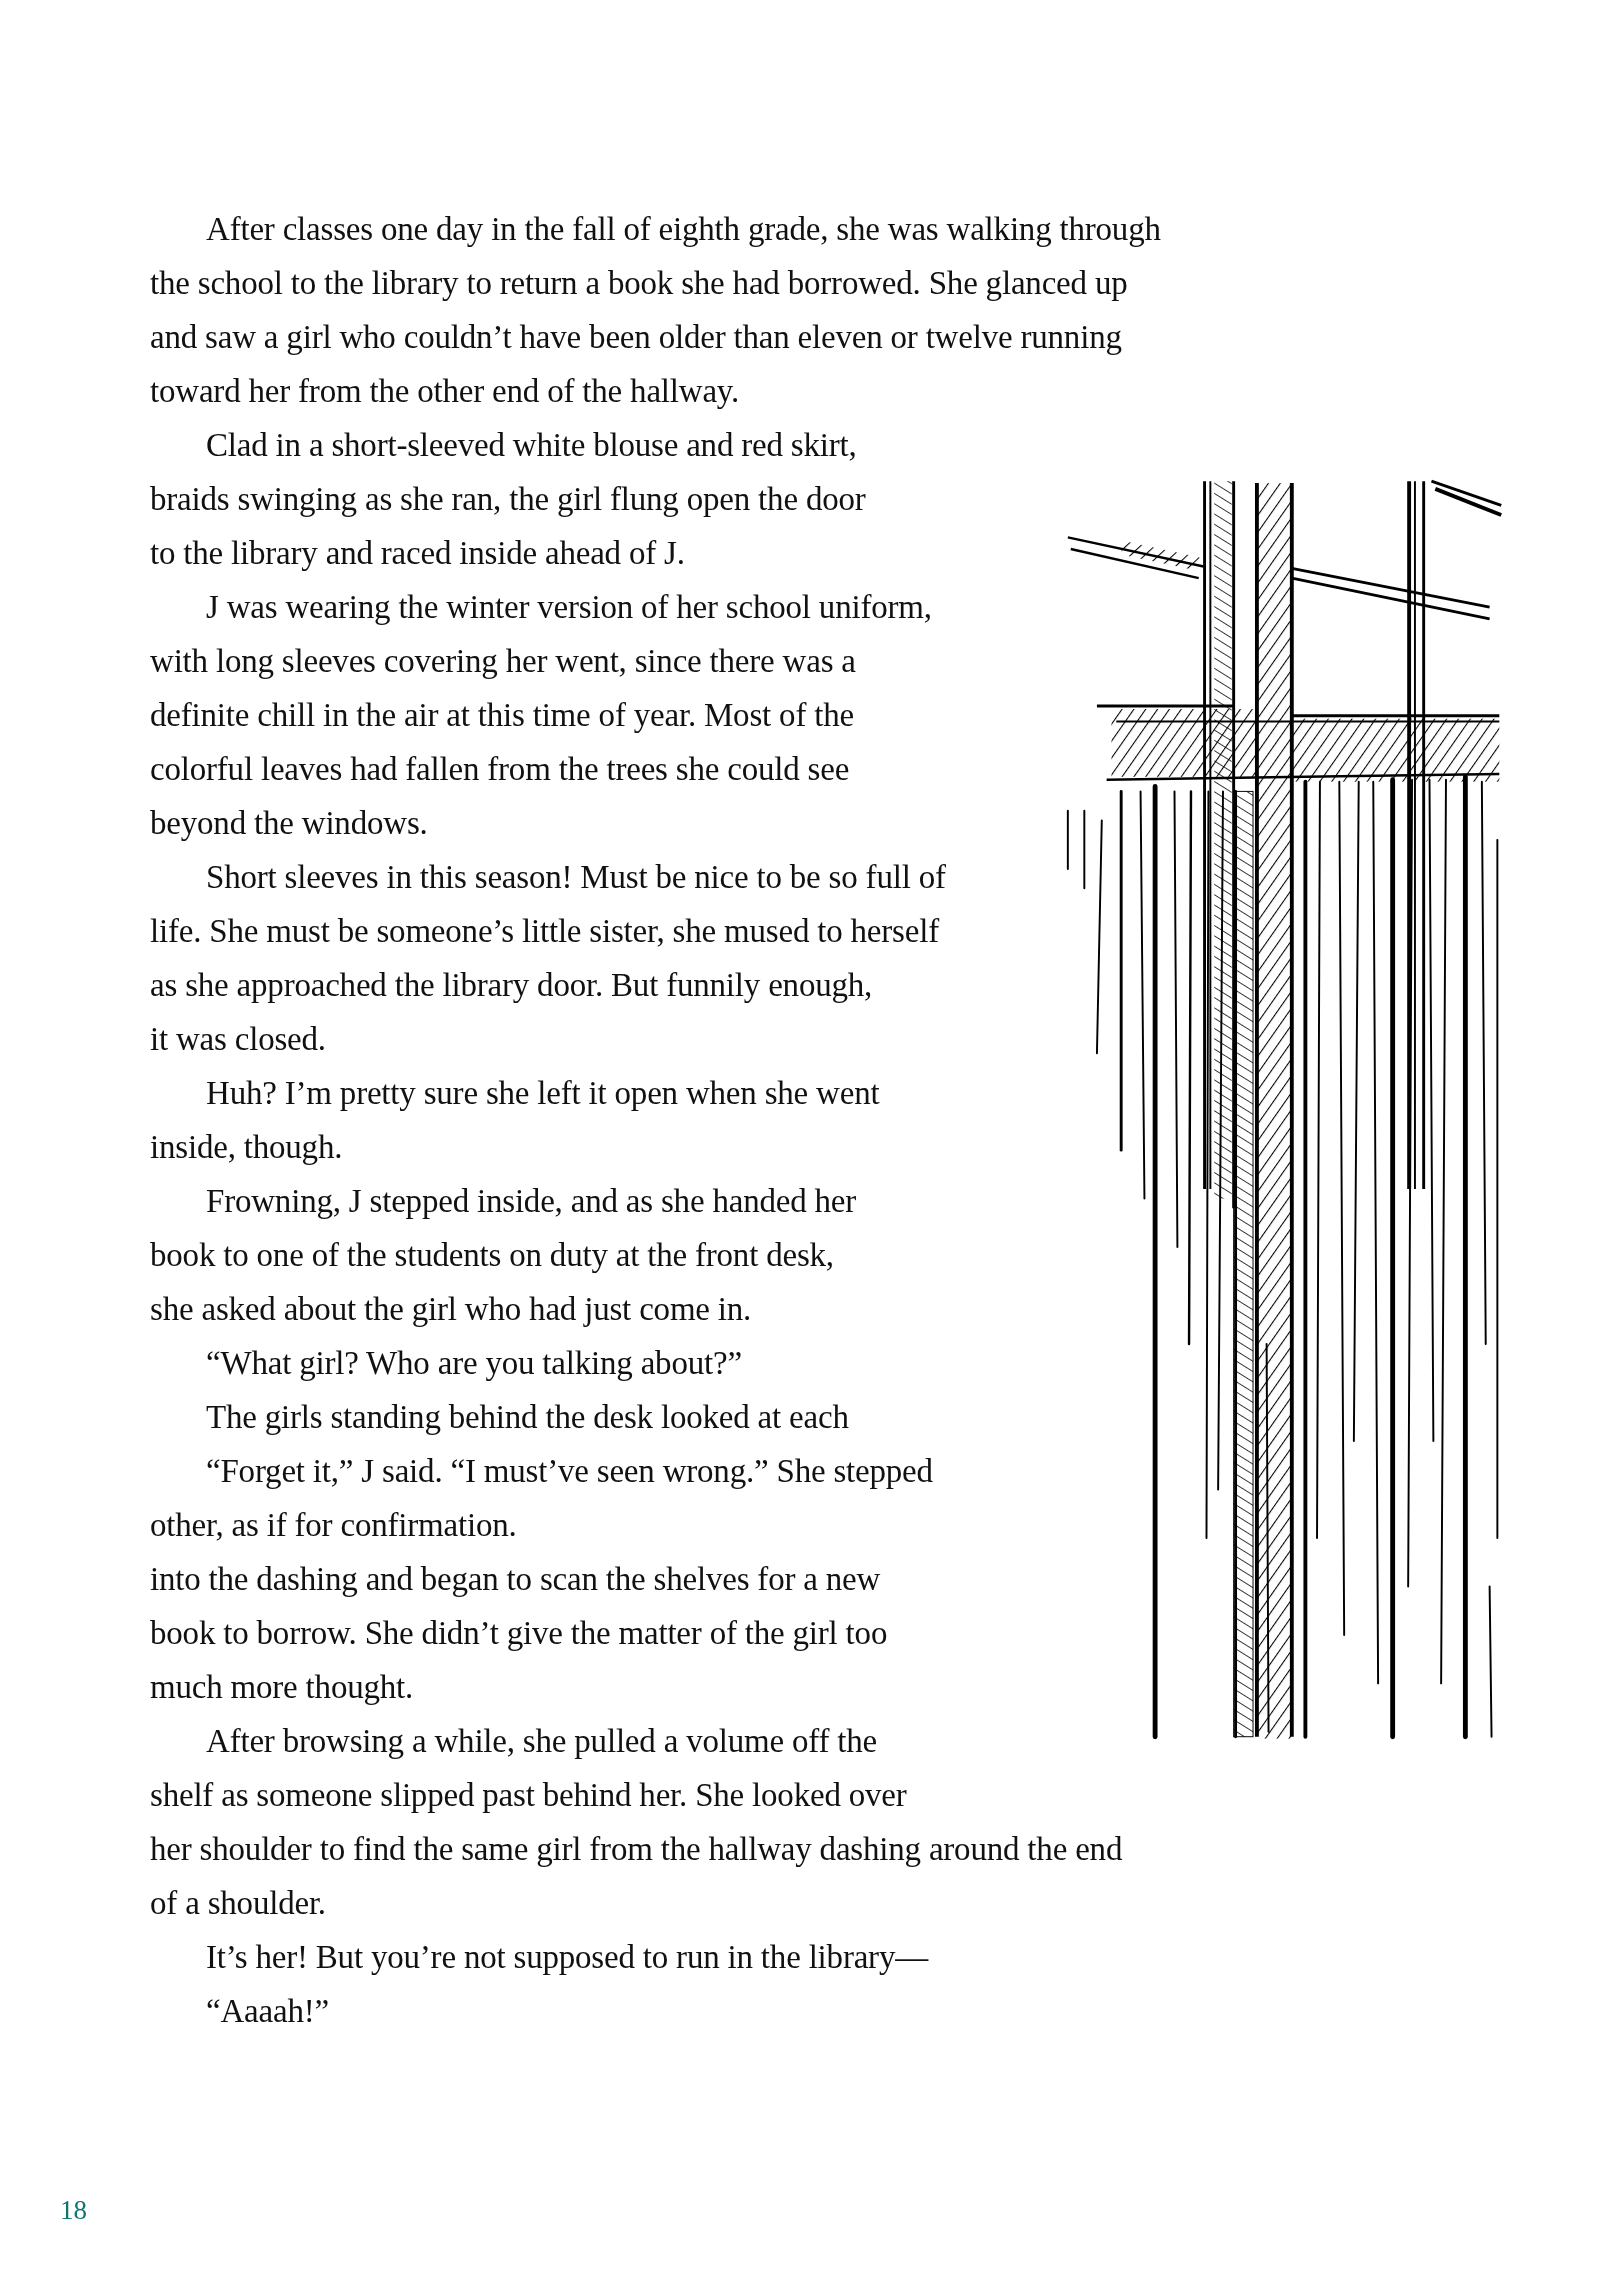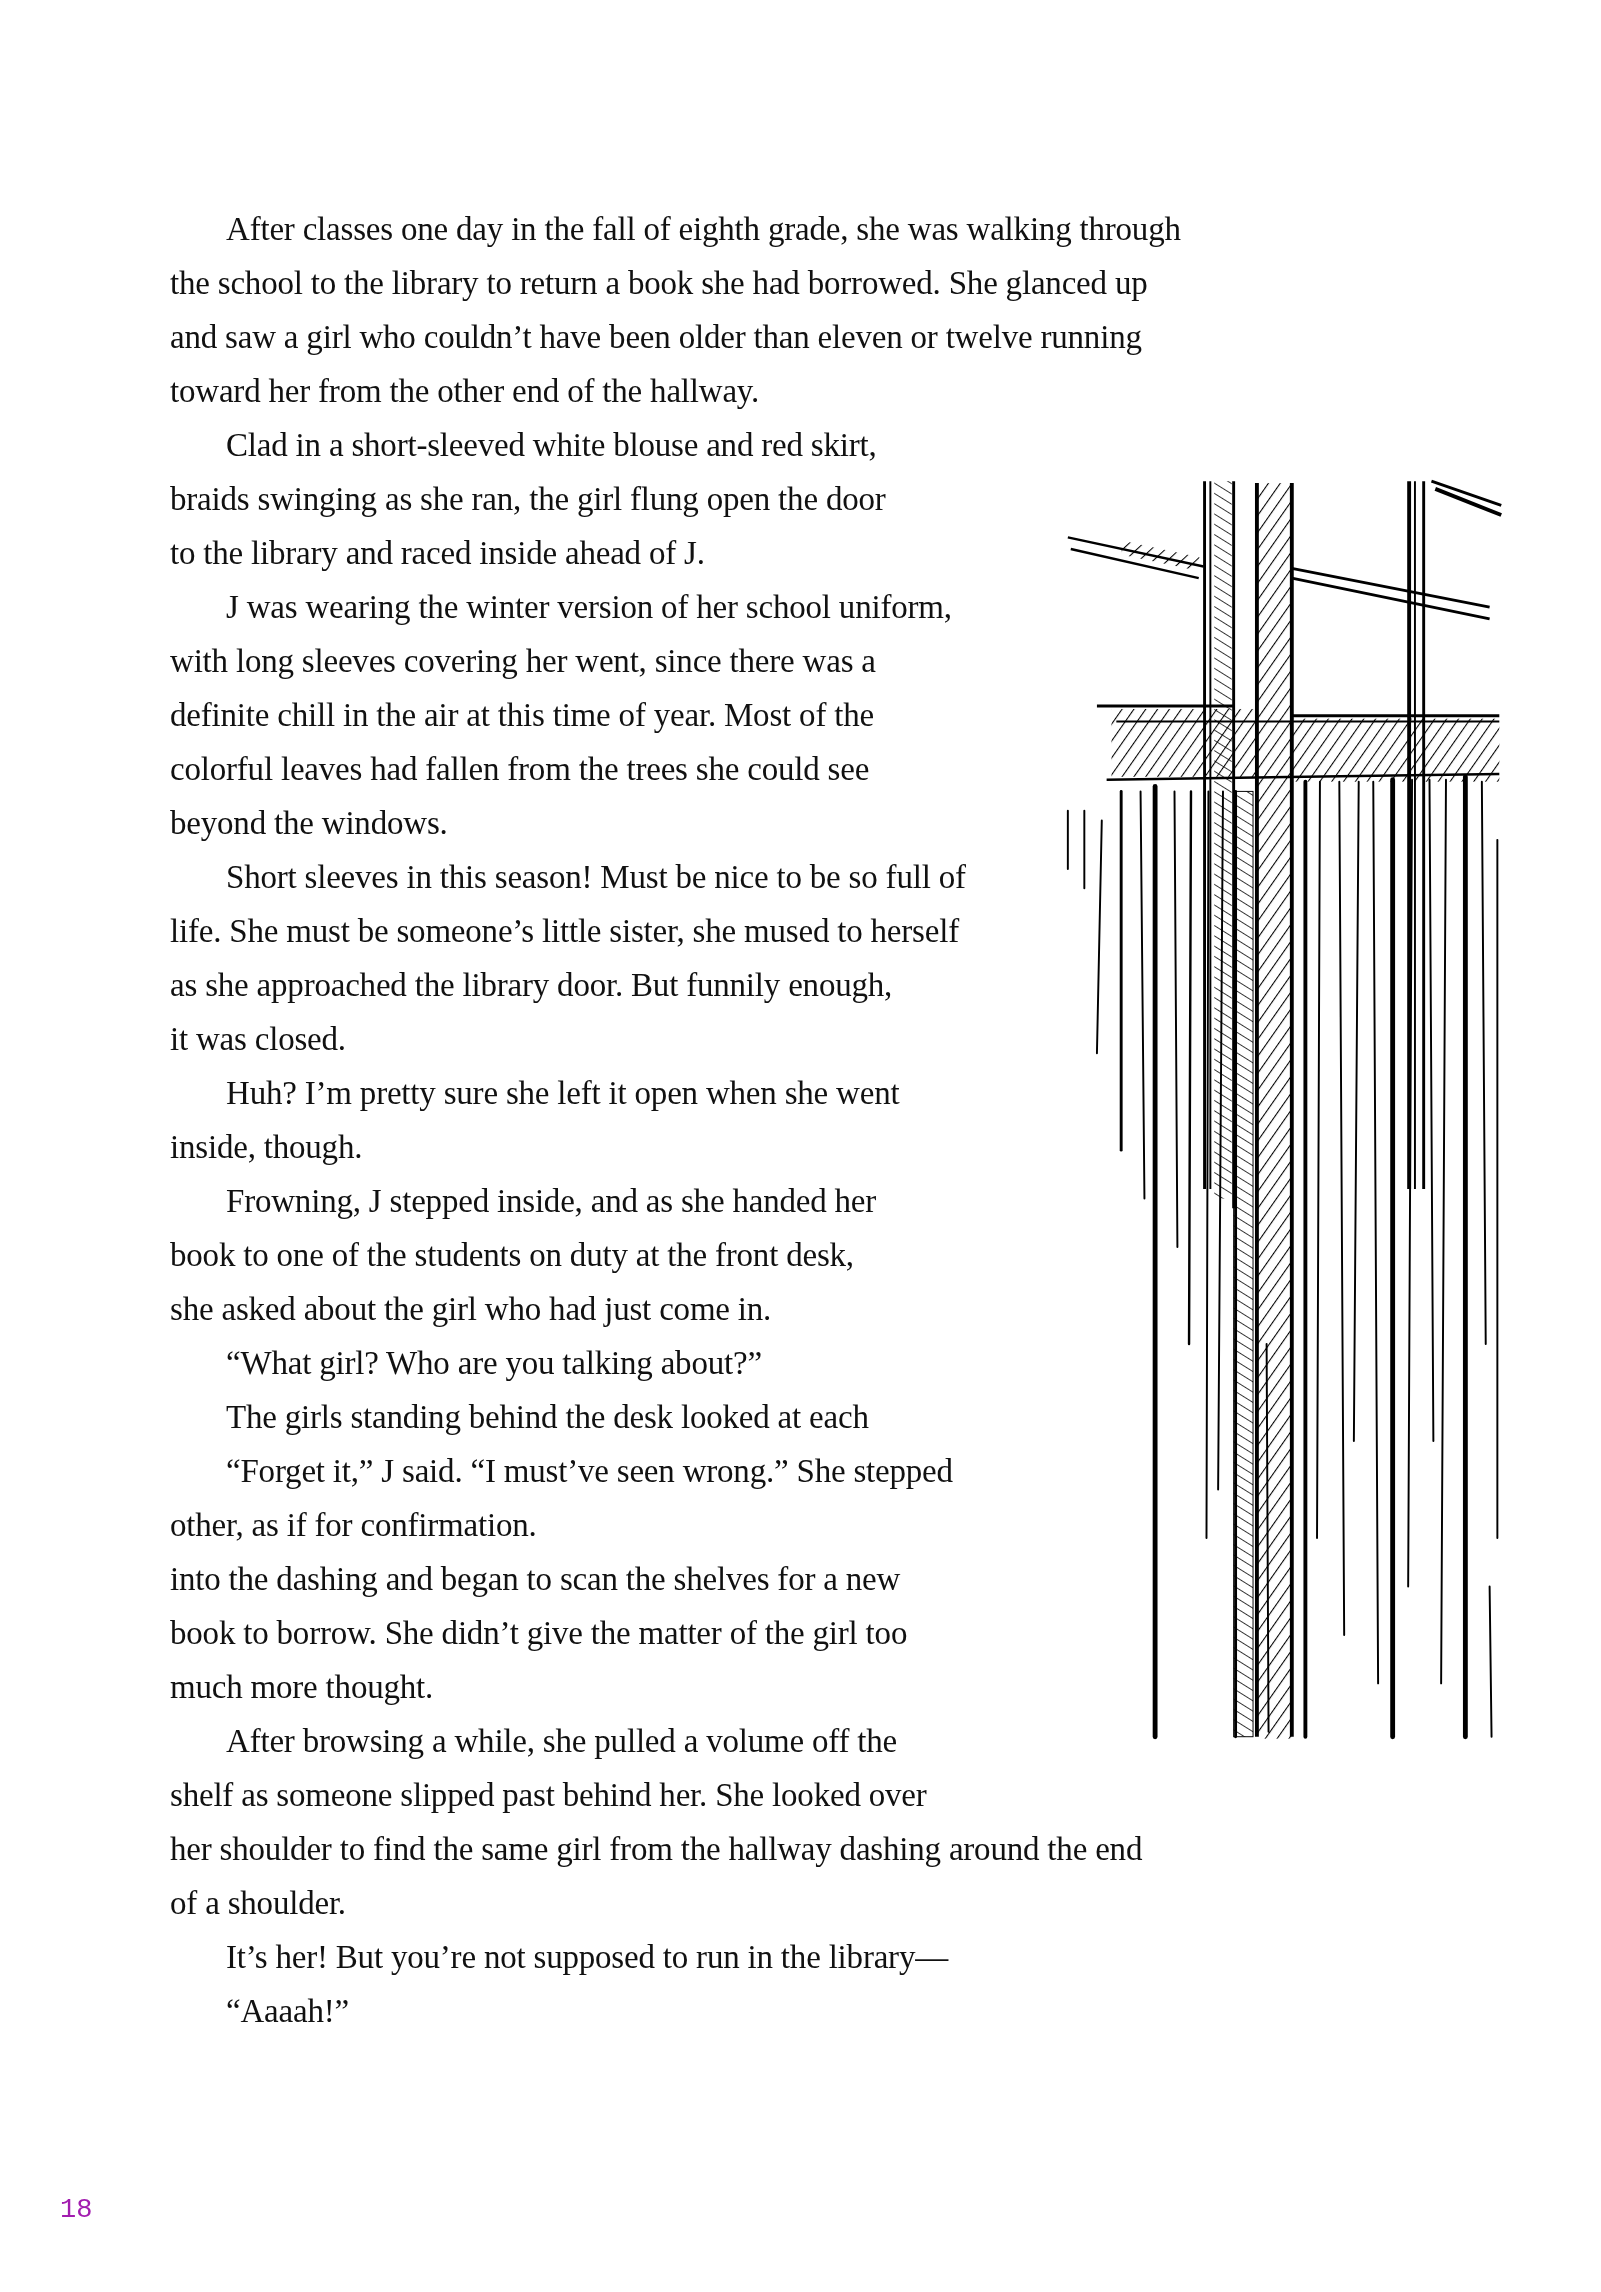--- a/index.html
+++ b/index.html
@@ -3,27 +3,27 @@
 <meta charset="utf-8">
 <style>
   html, body { margin: 0; padding: 0; background: #ffffff; }
   body { width: 1601px; height: 2293px; position: relative; overflow: hidden; }
   .page { position: absolute; left: 0; top: 0; width: 1601px; height: 2293px; background: #fff; }
   .text-block {
     position: absolute; left: 150px; top: 202px; width: 1164px;
     font-family: "Liberation Serif", "DejaVu Serif", serif;
     font-size: 33px; color: #111; letter-spacing: -0.2px;
   }
-  .line { height: 54px; line-height: 54px; white-space: nowrap; margin-left: 20px; }
+  .line { height: 54px; line-height: 54px; white-space: nowrap; }
   .line.indent { padding-left: 56px; }
   .it { }
   .illustration { position: absolute; left: 1063px; top: 471px; width: 446px; height: 1271px; }
   .page-number {
     position: absolute; left: 60px; top: 2195px;
-    font-family: Liberation Mono, monospace; font-size: 27px; color: #a21caf;
+    font-family: Liberation Serif, serif; font-size: 27px; color: #0f766e;
   }
 </style>
 </head>
 <body>
 
 <div class="page">
   <div class="text-block" id="text-block">
       <div class="line indent"><span>After classes one day in the fall of eighth grade, she was walking through</span></div>
       <div class="line"><span>the school to the library to return a book she had borrowed. She glanced up</span></div>
       <div class="line"><span>and saw a girl who couldn’t have been older than eleven or twelve running</span></div>

